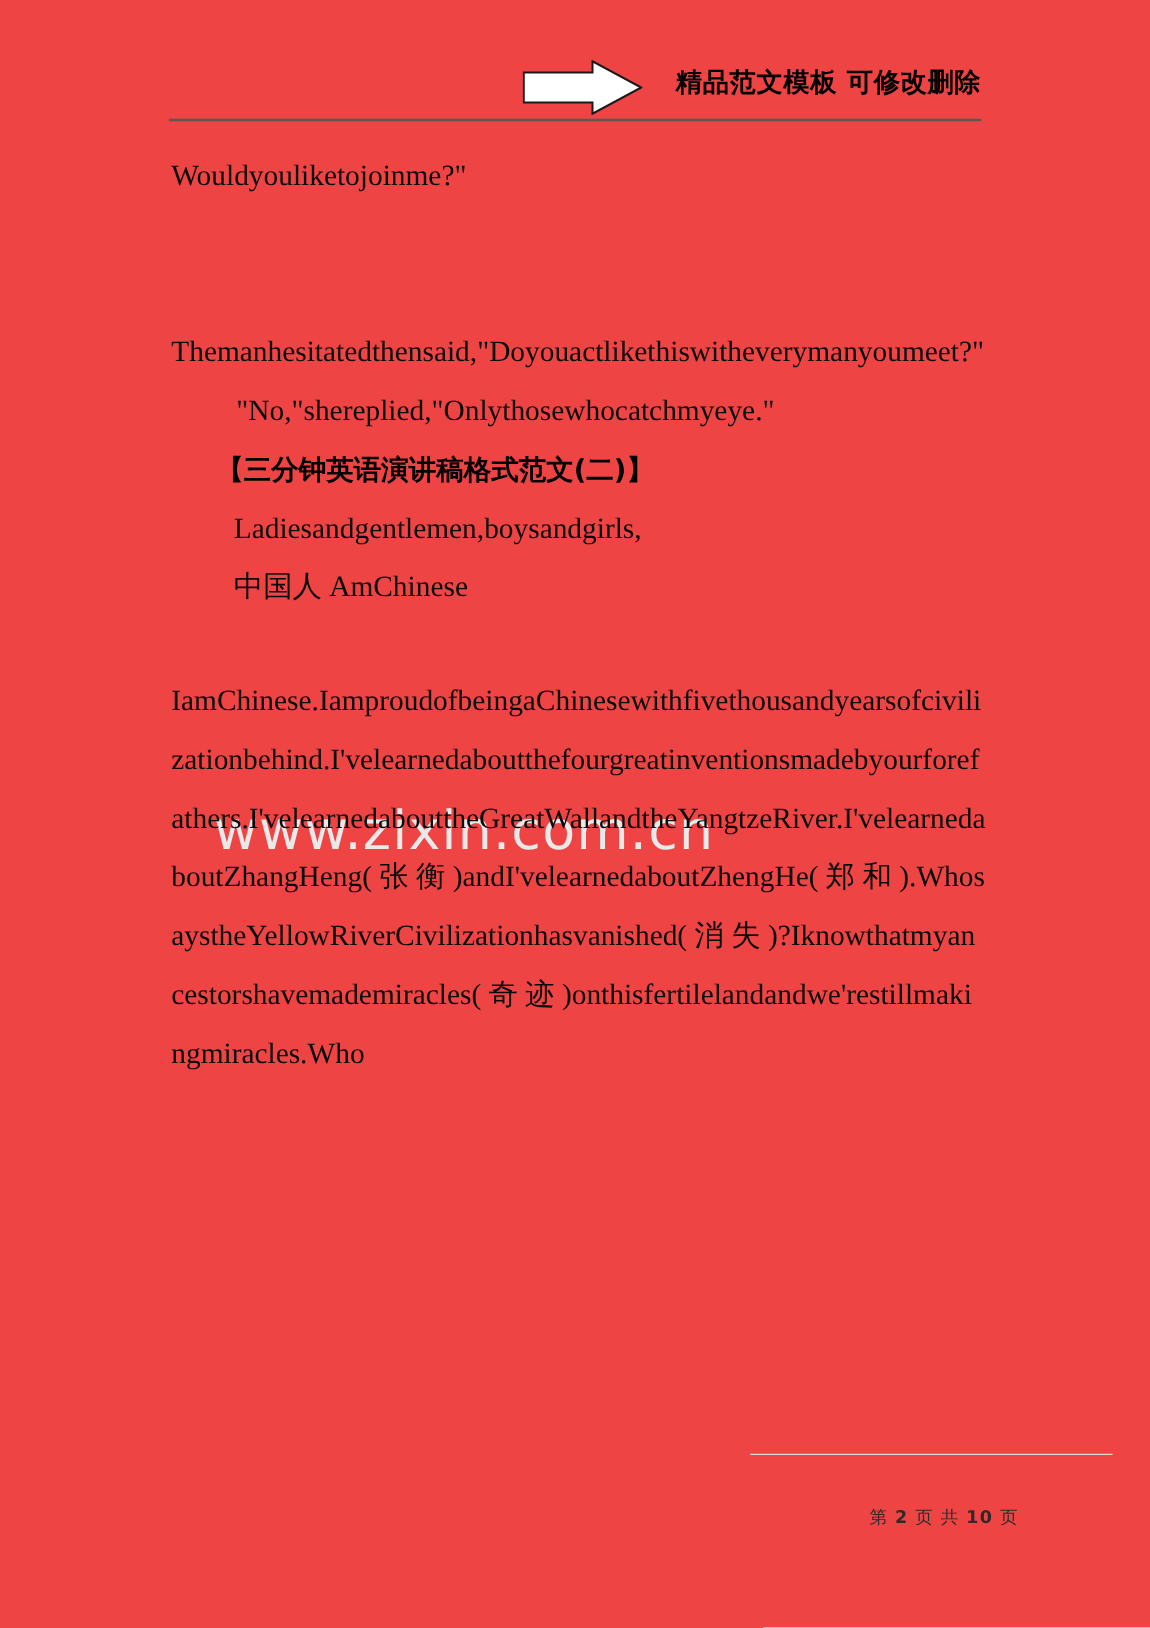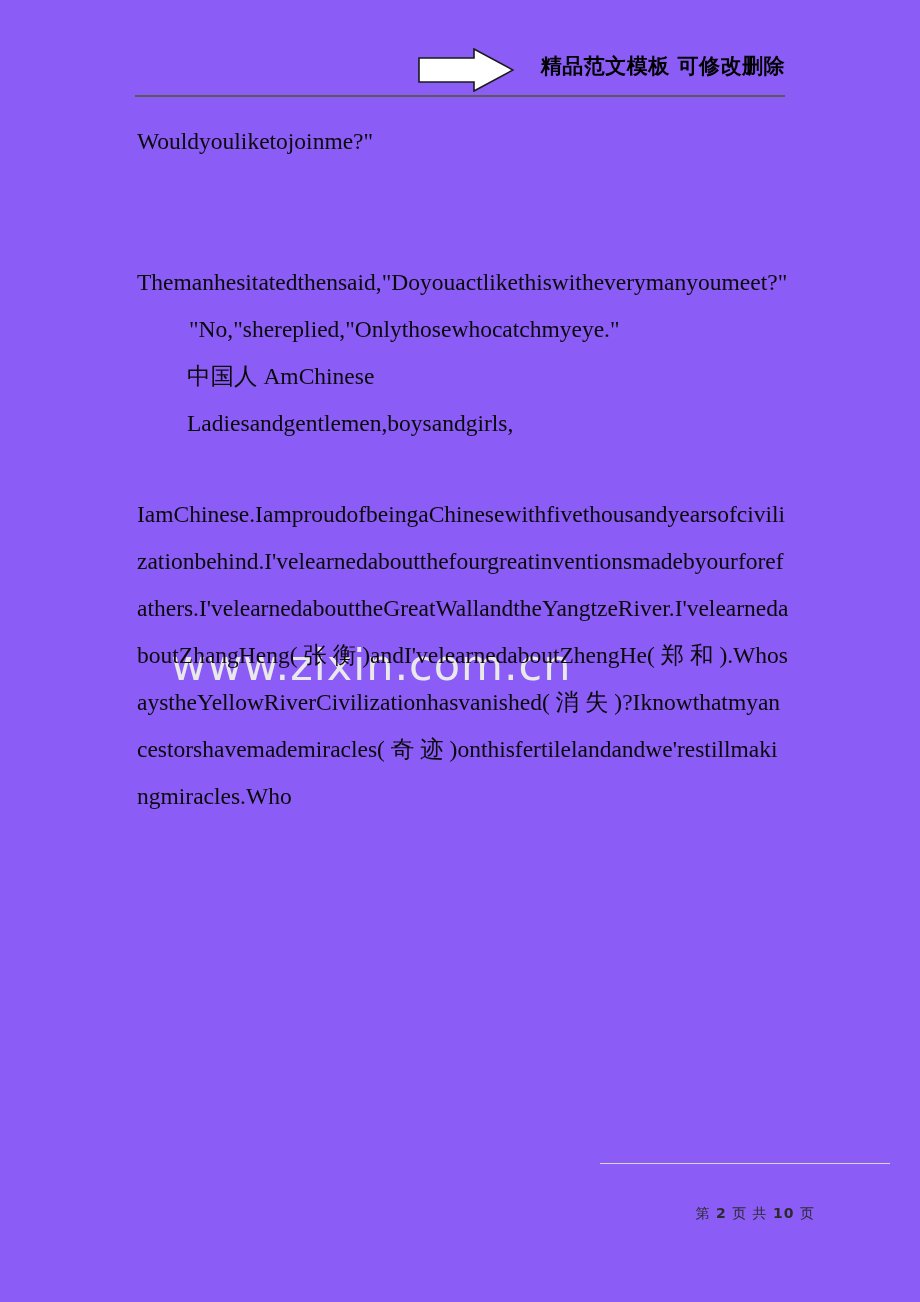--- a/index.html
+++ b/index.html
@@ -9,21 +9,21 @@
   }
   body {
     font-family: "Liberation Serif", "DejaVu Serif", serif;
     color: #000000;
   }
   .page {
     position: relative;
     width: 920px;
     height: 1302px;
     overflow: hidden;
-    background: #8b5cf6;
+    background: #ef4444;
   }
 
   
   .header {
     position: absolute;
     left: 135px;
     top: 44px;
     width: 650px;
     height: 52px;
   }
@@ -162,24 +162,25 @@
 
     <div class="spacer-lg"></div>
 
 
     <div class="spacer-lg"></div>
 
     <p class="para">Themanhesitatedthensaid,"Doyouactlikethiswitheverymanyoumeet?"</p>
 
     <p class="para-indent">"No,"shereplied,"Onlythosewhocatchmyeye."</p>
 
+    <p class="heading-cn">【三分钟英语演讲稿格式范文(二)】</p>
+
+    <p class="line-mixed">Ladiesandgentlemen,boysandgirls,</p>
 
     <p class="line-mixed">中国人 AmChinese</p>
-
-    <p class="line-mixed">Ladiesandgentlemen,boysandgirls,</p>
 
     <div class="spacer-md"></div>
 
     <p class="para">IamChinese.IamproudofbeingaChinesewithfivethousandyearsofcivilizationbehind.I'velearnedaboutthefourgreatinventionsmadebyourforefathers.I'velearnedabouttheGreatWallandtheYangtzeRiver.I'velearnedaboutZhangHeng( 张 衡 )andI'velearnedaboutZhengHe( 郑 和 ).WhosaystheYellowRiverCivilizationhasvanished( 消 失 )?Iknowthatmyancestorshavemademiracles( 奇 迹 )onthisfertilelandandwe'restillmakingmiracles.Who</p>
 
   </div>
 
   <div class="footer-rule"></div>
   <div class="footer">
     <span>第</span>

